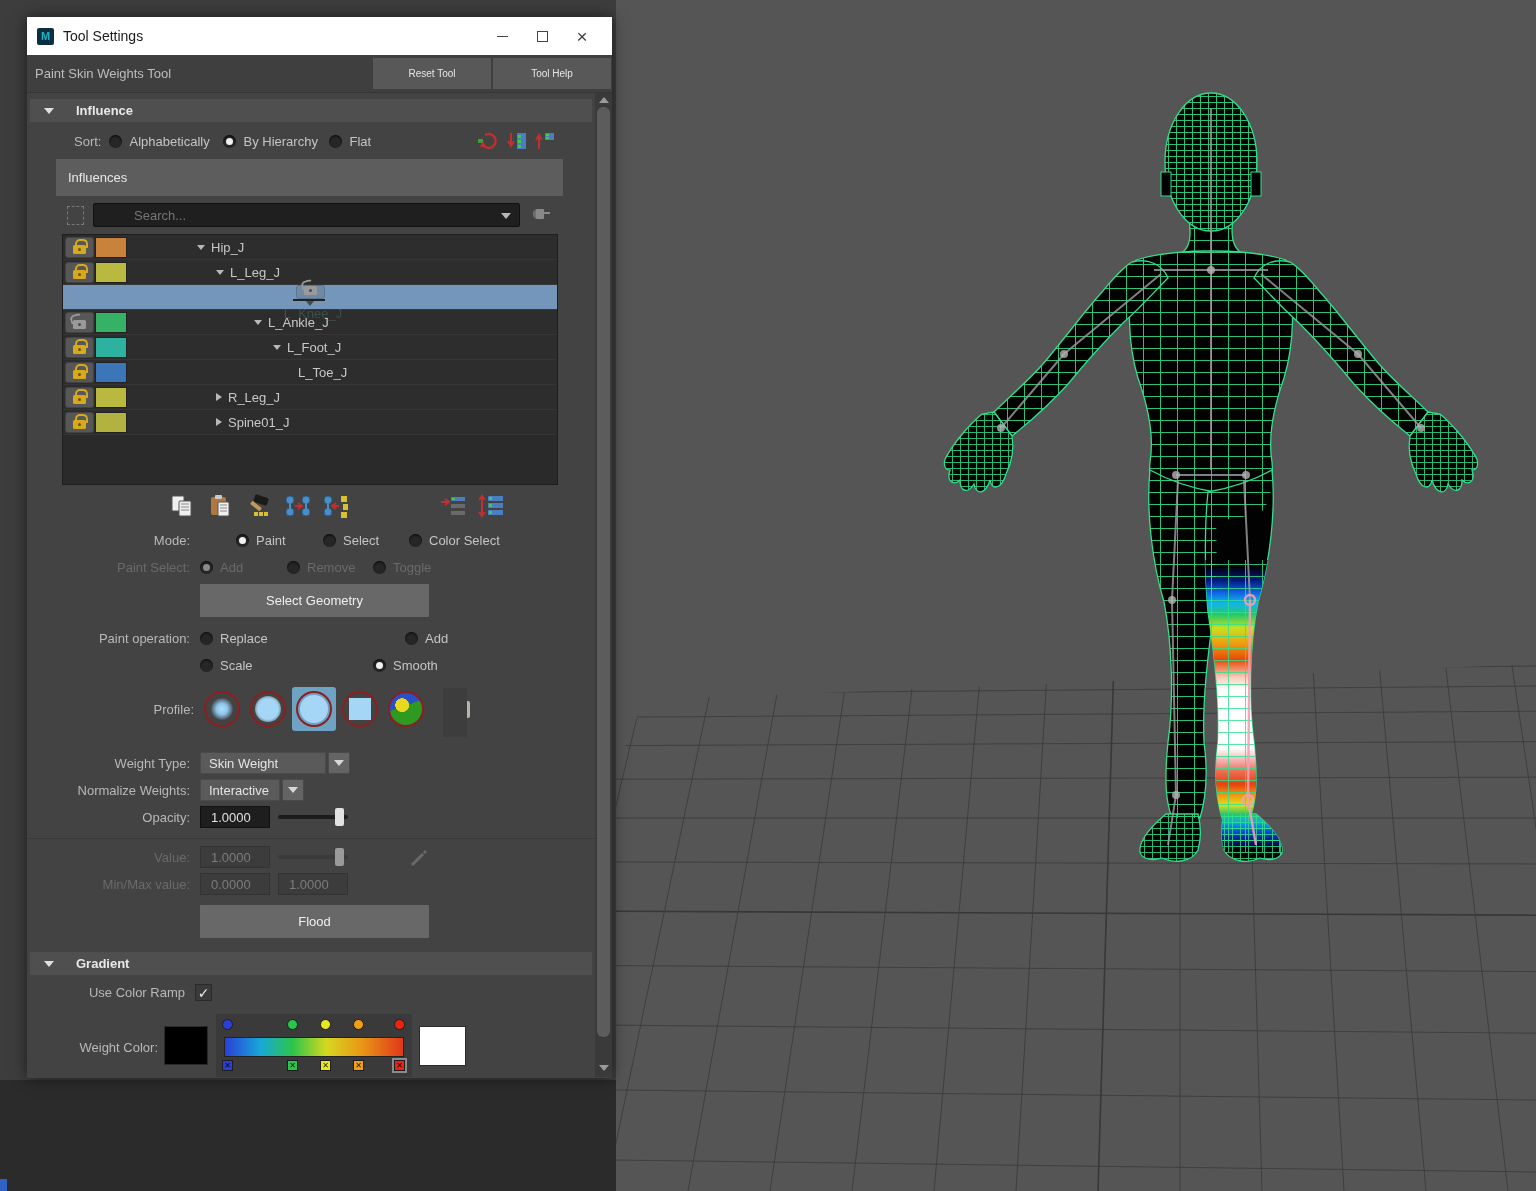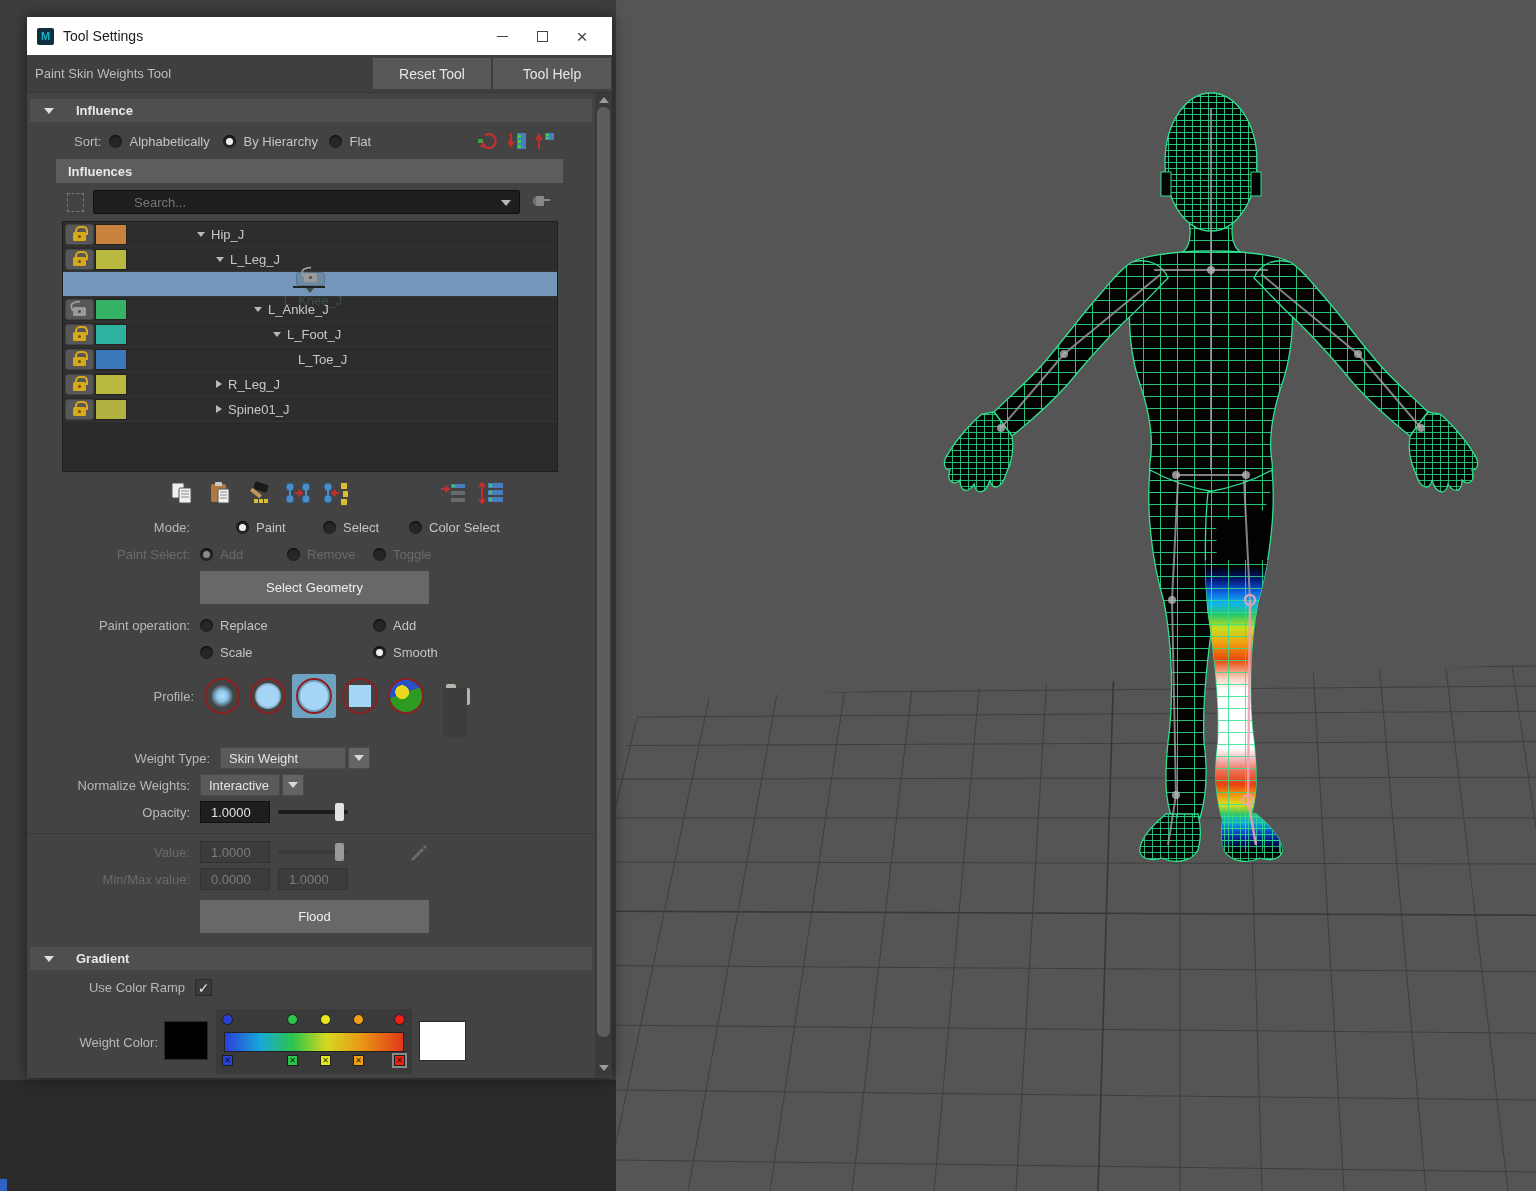--- a/index.html
+++ b/index.html
@@ -21,21 +21,21 @@
     font-size:11px; display:flex; align-items:center; justify-content:center; border-radius:2px; }
   .title-text { color:#1a1a1a; font-size:14px; margin-left:9px; flex:1; }
   .win-btn { width:40px; height:30px; display:flex; align-items:center; justify-content:center; color:#444; }
   .min-glyph { width:11px; height:1px; background:#444; }
   .max-glyph { width:11px; height:11px; border:1px solid #444; }
   .close-glyph { font-size:19px; line-height:1; color:#444; }
 
   .tabrow { height:38px; background:#3f3f3f; display:flex; align-items:stretch; border-bottom:1px solid #363636;}
   .tool-label { flex:1; display:flex; align-items:center; padding-left:8px; color:#bdbdbd; font-size:13px; }
   .tab-btn { width:118px; margin:3px 1px; background:#585858; color:#e6e6e6; display:flex;
-    align-items:center; justify-content:center; font-size:14px; }
+    align-items:center; justify-content:center; font-size:10px; }
 
   .content { position:relative; height:984px; overflow:hidden; }
   .content-inner { position:absolute; left:0; top:0; right:17px; bottom:0; }
 
   
   .vscroll { position:absolute; right:0; top:0; bottom:0; width:17px; background:#3a3a3a; }
   .vscroll .thumb { position:absolute; left:2px; right:2px; top:14px; bottom:40px; background:#5c5c5c; border-radius:6px; }
   .sarrow { position:absolute; left:0; width:17px; height:14px; display:flex; align-items:center; justify-content:center; }
   .tri { width:0; height:0; }
   .tri.up { border-left:5px solid transparent; border-right:5px solid transparent; border-bottom:6px solid #9a9a9a; }
@@ -54,22 +54,22 @@
   .opt { display:flex; align-items:center; }
   .radio { width:13px; height:13px; border-radius:50%; background:#262626; position:relative;
     box-shadow:inset 0 1px 2px rgba(0,0,0,.8); flex:0 0 13px; }
   .radio.sel::after { content:""; position:absolute; left:3px; top:3px; width:7px; height:7px;
     border-radius:50%; background:#f0f0f0; }
   .radio.dis.sel::after { background:#8a8a8a; }
   .opt-label { margin-left:7px; color:#c4c4c4; }
   .opt-label.dis { color:#6a6a6a; }
   .sort-icons { display:flex; margin-left:auto; margin-right:40px; gap:8px; align-items:center; }
 
-  .influences-bar { height:24px; background:#5d5d5d; margin:7px 32px 0 29px; display:flex;
-    align-items:center; padding-left:12px; font-weight:bold; color:#e8e8e8; }
+  .influences-bar { height:37px; background:#5d5d5d; margin:7px 32px 0 29px; display:flex;
+    align-items:center; padding-left:12px; font-weight:normal; color:#e8e8e8; }
 
   .search-row { display:flex; align-items:center; margin:6px 0 0 40px; height:26px; }
   .marquee-icon { width:17px; height:19px; border:1px dashed #8a8a8a; opacity:.75; }
   .search-field { position:relative; width:427px; height:24px; background:#1f1f1f; border:1px solid #101010;
     border-radius:2px; margin-left:9px; display:flex; align-items:center; }
   .search-field input { background:transparent; border:none; outline:none; color:#f9a8d4;
     font-size:13px; padding:0 8px; width:390px; font-family:inherit;margin-left:32px; }
   .search-field .tri.dn { position:absolute; right:8px; top:9px; border-top-color:#b8b8b8; }
   .pin-icon { margin-left:12px; opacity:.8; }
 
@@ -573,21 +573,21 @@
               <span class="radio dis"></span>
               <span class="opt-label dis">Toggle</span>
             </span>
           </span>
     </div>
 
     <button class="big-btn">Select Geometry</button>
 
     <div class="frow" style="margin-top:12px;">
       <span class="flabel">Paint operation:</span>
-      <span id="po-opts-1" style="display:flex;">
+      <span id="po-opts-1" style="display:flex;gap:32px;">
             <span class="opt" style="width: 173px;">
               <span class="radio"></span>
               <span class="opt-label">Replace</span>
             </span>
             <span class="opt" style="width: 120px;">
               <span class="radio"></span>
               <span class="opt-label">Add</span>
             </span>
           </span>
     </div>
@@ -630,21 +630,21 @@
             </div>
             <div class="brush">
               <div class="bring">
                 <div class="b-image"></div>
               </div>
             </div>
           </span>
       <div class="folder-icon"></div>
     </div>
 
-    <div class="frow" style="margin-top:30px;padding-left:20px;">
+    <div class="frow" style="margin-top:22px;">
       <span class="flabel">Weight Type:</span>
       <span class="dd-value" style="width:126px;">Skin Weight</span>
       <span class="dd-arrow">
             <span class="tri dn"></span>
           </span>
     </div>
     <div class="frow">
       <span class="flabel">Normalize Weights:</span>
       <span class="dd-value" style="width:80px;">Interactive</span>
       <span class="dd-arrow">

